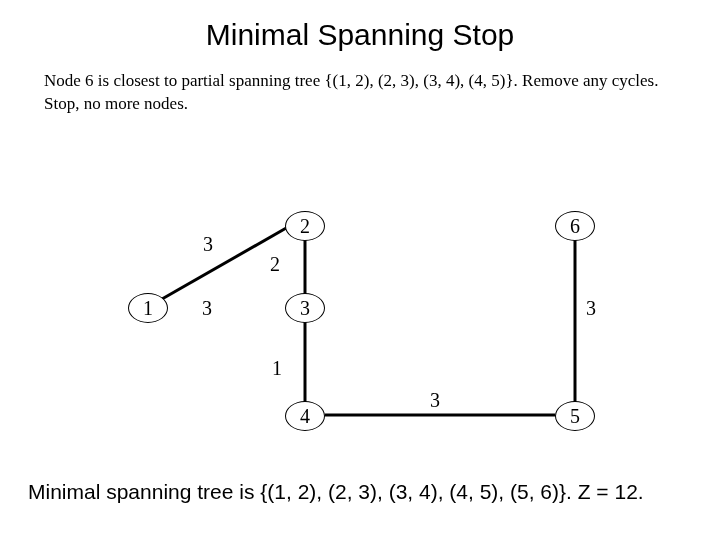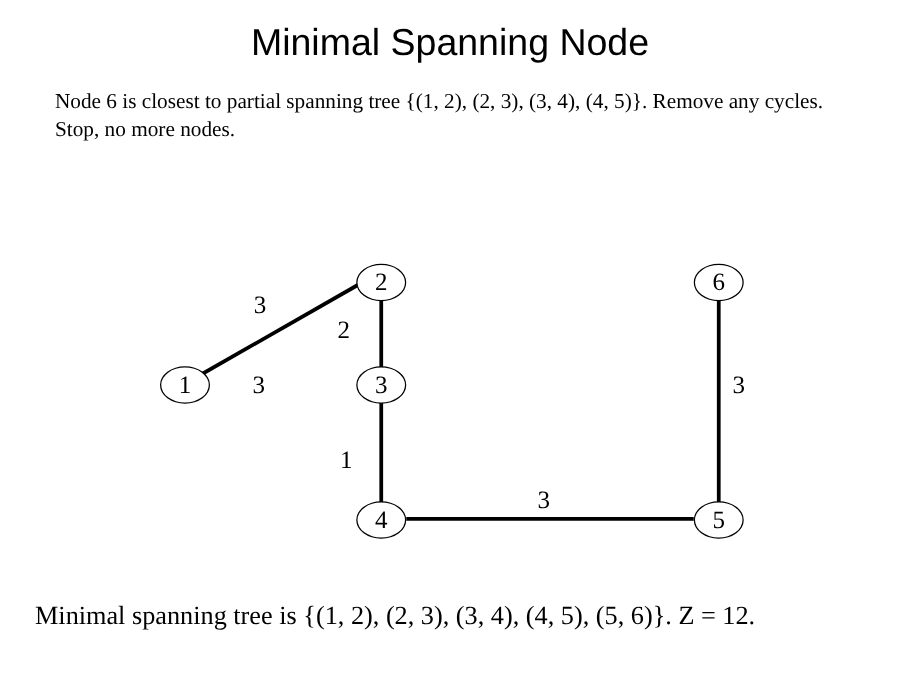--- a/index.html
+++ b/index.html
@@ -17,21 +17,21 @@
   padding-top: 18px;
   padding-bottom: 10px;
 }
 .desc {
   font-family: "Times New Roman", Times, serif;
   font-size: 17px;
   padding: 8px 44px 0 44px;
   line-height: 1.35;
 }
 .footer {
-  font-family: Liberation Serif, serif;
+  font-family: Liberation Sans, sans-serif;
   font-size: 21px;
   padding: 0 28px;
   position: absolute;
   top: 480px;
   left: 0;
   right: 0;
 }
 .canvas {
   position: absolute;
   top: 195px;
@@ -59,21 +59,21 @@
   position: absolute;
   top: 0;
   left: 0;
   width: 720px;
   height: 280px;
 }
 </style>
 </head>
 <body>
 
-<div class="title">Minimal Spanning Node</div>
+<div class="title">Minimal Spanning Stop</div>
 <div class="desc">Node 6 is closest to partial spanning tree {(1, 2), (2, 3), (3, 4), (4, 5)}. Remove any cycles. Stop, no more nodes.</div>
 
 <div class="canvas">
   <svg class="edges">
 
     <line x1="148" y1="112" x2="288" y2="32" stroke="#000" stroke-width="3"></line>
 
     <line x1="305" y1="44" x2="305" y2="100" stroke="#000" stroke-width="3"></line>
 
     <line x1="305" y1="125" x2="305" y2="208" stroke="#000" stroke-width="3"></line>

